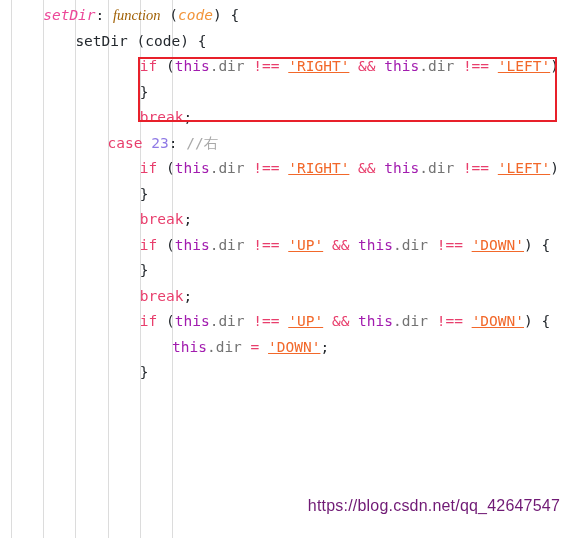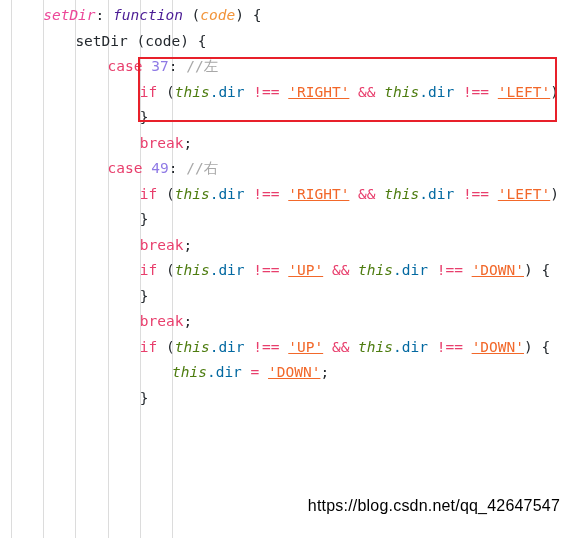--- a/index.html
+++ b/index.html
@@ -51,25 +51,25 @@
   .guide {
     position: absolute;
     width: 1px;
     background: #dcdcdc;
   }
 
   
   .t-prop   { color: #ec4899; font-style: italic; }           
   .t-punc   { color: #24292e; }           
   .t-kw     { color: #e83e6c; }           
-  .t-kwblue { color: #4c1d95; font-style: italic; }  
+  .t-kwblue { color: #a16207; font-style: italic; font-family: Liberation Serif, serif; }  
   .t-param  { color: #f2943a; font-style: italic; }  
-  .t-this   { color: #4d7c0f; font-style: italic; }
+  .t-this   { color: #a21caf; }
   .t-plain  { color: #24292e; }           
-  .t-attr   { color: #0369a1; }           
+  .t-attr   { color: #737373; }           
   .t-op     { color: #e83e6c; }           
   .t-str    { color: #f2682a; text-decoration: underline; }           
   .t-num    { color: #8f7ae5; }           
   .t-cmt    { color: #a8a8a8; }           
 
   
   #highlight-box {
     position: absolute;
     left: 138px;
     top: 57px;
@@ -103,33 +103,32 @@
       <div class="guide" style="left: 43px; top: 0px; height: 538px; background: rgb(220, 220, 220);"></div>
       <div class="guide" style="left: 75px; top: 0px; height: 538px; background: rgb(220, 220, 220);"></div>
       <div class="guide" style="left: 108px; top: 0px; height: 538px; background: rgb(220, 220, 220);"></div>
       <div class="guide" style="left: 140px; top: 0px; height: 538px; background: rgb(220, 220, 220);"></div>
       <div class="guide" style="left: 172px; top: 0px; height: 538px; background: rgb(220, 220, 220);"></div>
     </div>
 
   <div class="code-lines" id="code-lines">
       <div class="code-line"><span style="display: inline-block; width: 43.2px;"></span><span class="t-prop">setDir</span><span class="t-punc">: </span><span class="t-kwblue">function</span><span class="t-punc"> (</span><span class="t-param">code</span><span class="t-punc">) {</span></div>
       <div class="code-line"><span style="display: inline-block; width: 75.4px;"></span><span class="t-plain">setDir</span><span class="t-punc"> (</span><span class="t-plain">code</span><span class="t-punc">) {</span></div>
-      <div class="code-line"><span style="display: inline-block; width: 107.6px;"></span><span class="t-kw">case</span><span class="t-punc"> </span><span class="t-num">37</span><span class="t-punc">: </span><span class="t-cmt">//左</span></div>
       <div class="code-line"><span style="display: inline-block; width: 139.8px;"></span><span class="t-kw">if</span><span class="t-punc"> (</span><span class="t-this">this</span><span class="t-attr">.dir</span><span class="t-punc"> </span><span class="t-op">!==</span><span class="t-punc"> </span><span class="t-str">'RIGHT'</span><span class="t-punc"> </span><span class="t-op">&amp;&amp;</span><span class="t-punc"> </span><span class="t-this">this</span><span class="t-attr">.dir</span><span class="t-punc"> </span><span class="t-op">!==</span><span class="t-punc"> </span><span class="t-str">'LEFT'</span><span class="t-punc">) {</span></div>
       <div class="code-line"><span style="display: inline-block; width: 139.8px;"></span><span class="t-punc">}</span></div>
       <div class="code-line"><span style="display: inline-block; width: 139.8px;"></span><span class="t-kw">break</span><span class="t-punc">;</span></div>
-      <div class="code-line"><span style="display: inline-block; width: 107.6px;"></span><span class="t-kw">case</span><span class="t-punc"> </span><span class="t-num">49</span><span class="t-punc">: </span><span class="t-cmt">//右</span></div>
+      <div class="code-line"><span style="display: inline-block; width: 107.6px;"></span><span class="t-kw">case</span><span class="t-punc"> </span><span class="t-num">23</span><span class="t-punc">: </span><span class="t-cmt">//右</span></div>
       <div class="code-line"><span style="display: inline-block; width: 139.8px;"></span><span class="t-kw">if</span><span class="t-punc"> (</span><span class="t-this">this</span><span class="t-attr">.dir</span><span class="t-punc"> </span><span class="t-op">!==</span><span class="t-punc"> </span><span class="t-str">'RIGHT'</span><span class="t-punc"> </span><span class="t-op">&amp;&amp;</span><span class="t-punc"> </span><span class="t-this">this</span><span class="t-attr">.dir</span><span class="t-punc"> </span><span class="t-op">!==</span><span class="t-punc"> </span><span class="t-str">'LEFT'</span><span class="t-punc">) {</span></div>
       <div class="code-line"><span style="display: inline-block; width: 139.8px;"></span><span class="t-punc">}</span></div>
       <div class="code-line"><span style="display: inline-block; width: 139.8px;"></span><span class="t-kw">break</span><span class="t-punc">;</span></div>
       <div class="code-line"><span style="display: inline-block; width: 139.8px;"></span><span class="t-kw">if</span><span class="t-punc"> (</span><span class="t-this">this</span><span class="t-attr">.dir</span><span class="t-punc"> </span><span class="t-op">!==</span><span class="t-punc"> </span><span class="t-str">'UP'</span><span class="t-punc"> </span><span class="t-op">&amp;&amp;</span><span class="t-punc"> </span><span class="t-this">this</span><span class="t-attr">.dir</span><span class="t-punc"> </span><span class="t-op">!==</span><span class="t-punc"> </span><span class="t-str">'DOWN'</span><span class="t-punc">) {</span></div>
       <div class="code-line"><span style="display: inline-block; width: 139.8px;"></span><span class="t-punc">}</span></div>
       <div class="code-line"><span style="display: inline-block; width: 139.8px;"></span><span class="t-kw">break</span><span class="t-punc">;</span></div>
       <div class="code-line"><span style="display: inline-block; width: 139.8px;"></span><span class="t-kw">if</span><span class="t-punc"> (</span><span class="t-this">this</span><span class="t-attr">.dir</span><span class="t-punc"> </span><span class="t-op">!==</span><span class="t-punc"> </span><span class="t-str">'UP'</span><span class="t-punc"> </span><span class="t-op">&amp;&amp;</span><span class="t-punc"> </span><span class="t-this">this</span><span class="t-attr">.dir</span><span class="t-punc"> </span><span class="t-op">!==</span><span class="t-punc"> </span><span class="t-str">'DOWN'</span><span class="t-punc">) {</span></div>
       <div class="code-line"><span style="display: inline-block; width: 172px;"></span><span class="t-this">this</span><span class="t-attr">.dir</span><span class="t-punc"> </span><span class="t-op">=</span><span class="t-punc"> </span><span class="t-str">'DOWN'</span><span class="t-punc">;</span></div>
       <div class="code-line"><span style="display: inline-block; width: 139.8px;"></span><span class="t-punc">}</span></div>
     </div>
 
   <div id="highlight-box" style="left: 138px; top: 57px; width: 419px; height: 65px; border: 2px solid rgb(232, 32, 42);"></div>
 
-  <div id="watermark" style="color: #000000;">https://blog.csdn.net/qq_42647547</div>
+  <div id="watermark" style="color: #701a75;">https://blog.csdn.net/qq_42647547</div>
 
 </div>
 
 </body></html>

